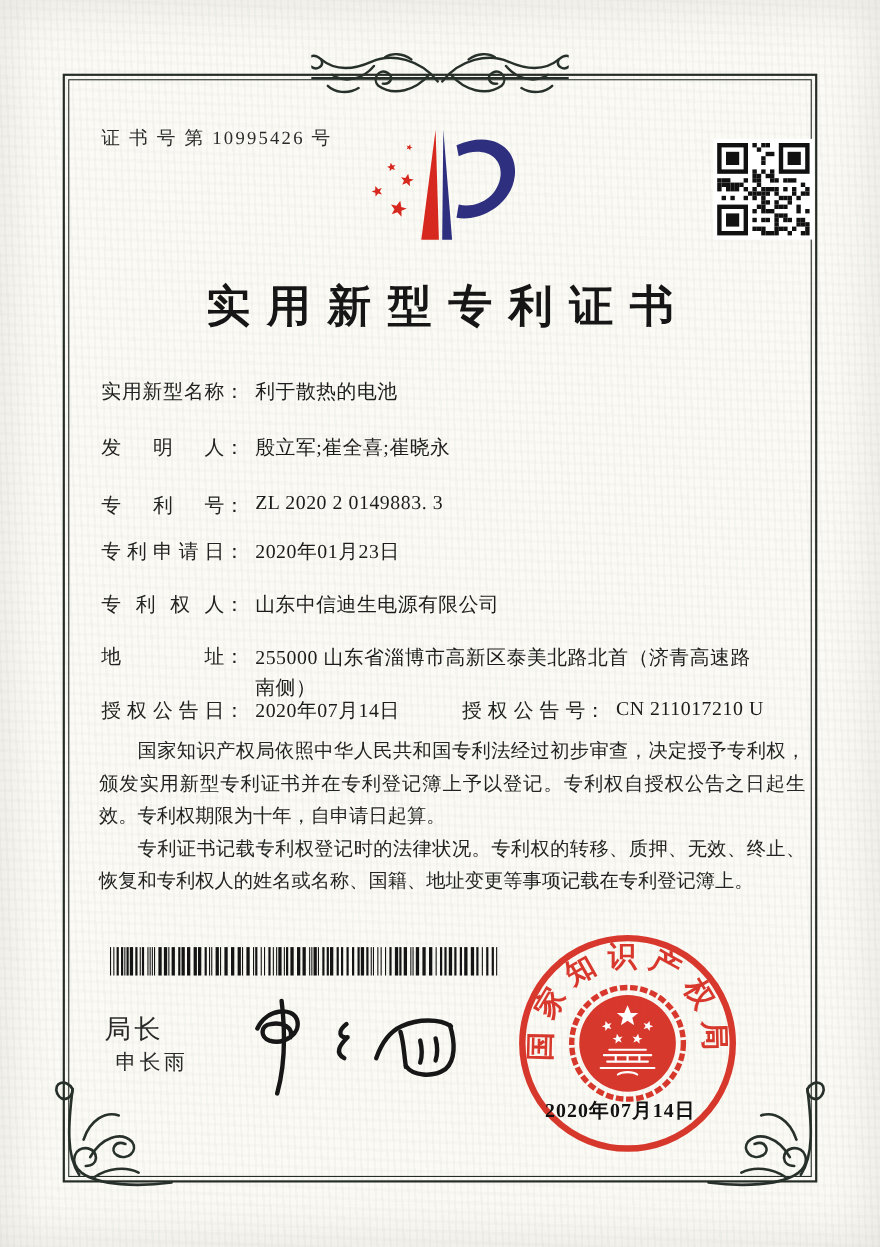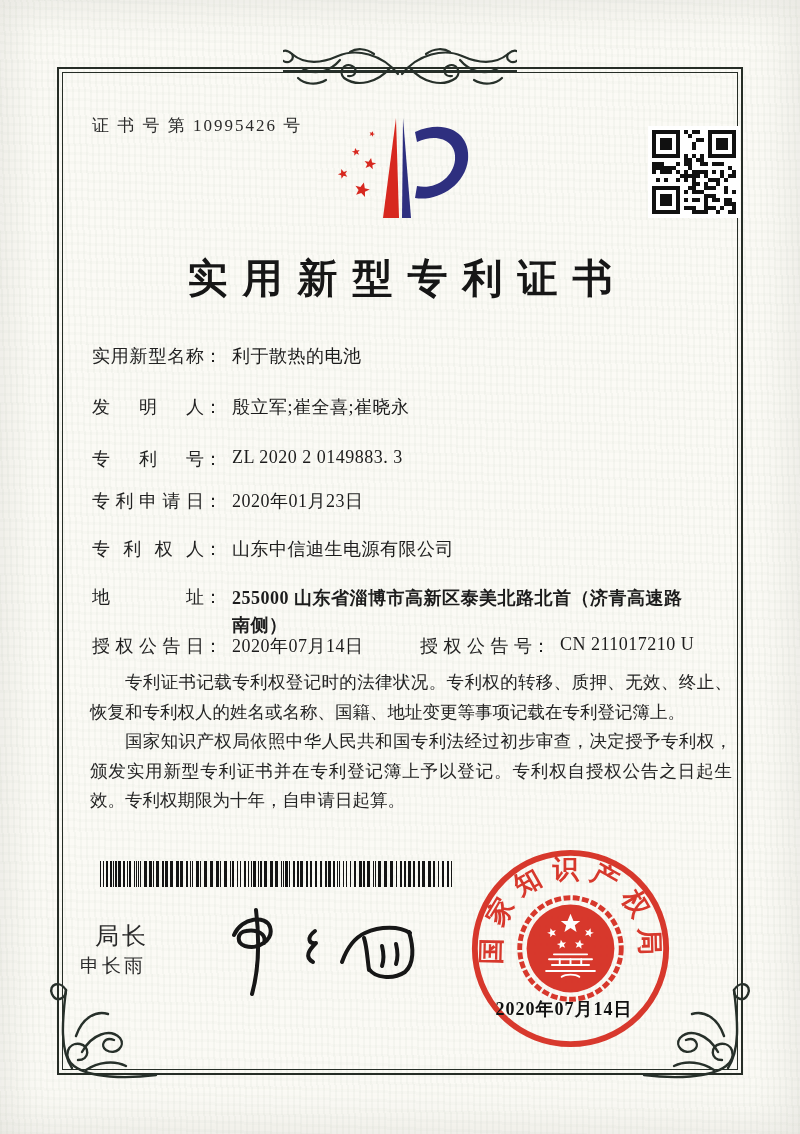--- a/index.html
+++ b/index.html
@@ -28,28 +28,28 @@
     font-size:40px; letter-spacing:15px; text-indent:15px; font-weight:600; color:#161616;
   }
   .field-row { left:92px; display:flex; align-items:flex-start; font-size:18px; }
   .f-label {
     display:inline-block; width:112px; text-align:justify; text-align-last:justify;
     -moz-text-align-last:justify; color:#222; flex:none;
   }
   .f-colon { flex:none; }
   .f-value { margin-left:10px; letter-spacing:0.5px; color:#1c1c1c; }
   .r1{top:344px;} .r2{top:395px;} .r3{top:447px;} .r4{top:489px;} .r5{top:537px;}
-  .r6{top:585px;} .r6 .f-value{ width:460px; line-height:27px;font-weight:bold; }
+  .r6{top:585px;} .r6 .f-value{ width:460px; line-height:27px; }
   .r7{top:634px;}
   .grant-no { position:absolute; left:328px; top:0; display:flex; }
   .body-text { left:90px; width:642px; top:668px; font-size:17.5px; line-height:29.5px; text-align:justify; color:#242424; }
   .body-text p { text-indent:2em; }
   .barcode-wrap { left:100px; top:861px; width:356px; height:26px; }
   .signer-title { left:95px; top:920px; font-size:24px; letter-spacing:3px; font-family:"Liberation Sans",sans-serif; color:#2a2a2a; }
-  .signer-name  { left:80px; top:953px; font-size:19px; letter-spacing:3px; font-family:"Liberation Sans",sans-serif; color:#2a2a2a; }
+  .signer-name  { left:105px; top:953px; font-size:19px; letter-spacing:3px; font-family:"Liberation Sans",sans-serif; color:#2a2a2a; }
   .signature { left:212px; top:905px; }
   .seal { left:468px; top:846px; }
   .seal-date { left:478px; top:997px; width:172px; text-align:center; font-size:18px; letter-spacing:1px; color:#111; font-weight:600; }
   .page-number { left:57px; top:1049px; width:686px; text-align:center; font-size:16px; transform:translateX(-12px); color:#222; }
   .back-note { left:0; top:1095px; width:736px; text-align:center; font-size:16.5px; letter-spacing:2px; color:#262626; }
   .ornament { color:#27302a; }
 </style>
 </head>
 <body>
 
@@ -280,22 +280,22 @@
       <span class="f-colon">：</span>
     <span class="f-value">2020年07月14日</span>
     <span class="grant-no">
       <span class="f-label">授权公告号</span>
         <span class="f-colon">：</span>
       <span class="f-value">CN 211017210 U</span>
     </span>
   </div>
 
   <div class="abs body-text">
+    <p>国家知识产权局依照中华人民共和国专利法经过初步审查，决定授予专利权，颁发实用新型专利证书并在专利登记簿上予以登记。专利权自授权公告之日起生效。专利权期限为十年，自申请日起算。</p>
     <p>专利证书记载专利权登记时的法律状况。专利权的转移、质押、无效、终止、恢复和专利权人的姓名或名称、国籍、地址变更等事项记载在专利登记簿上。</p>
-    <p>国家知识产权局依照中华人民共和国专利法经过初步审查，决定授予专利权，颁发实用新型专利证书并在专利登记簿上予以登记。专利权自授权公告之日起生效。专利权期限为十年，自申请日起算。</p>
   </div>
 
   <svg class="abs barcode-wrap" id="barcode-svg" width="356" height="26" viewBox="0 0 356 26">
       <rect x="0" y="0" width="1" height="26" fill="#141414"></rect>
       <rect x="3" y="0" width="1" height="26" fill="#141414"></rect>
       <rect x="6" y="0" width="2" height="26" fill="#141414"></rect>
       <rect x="10" y="0" width="2" height="26" fill="#141414"></rect>
       <rect x="13" y="0" width="1" height="26" fill="#141414"></rect>
       <rect x="15" y="0" width="2" height="26" fill="#141414"></rect>
       <rect x="18" y="0" width="3" height="26" fill="#141414"></rect>

